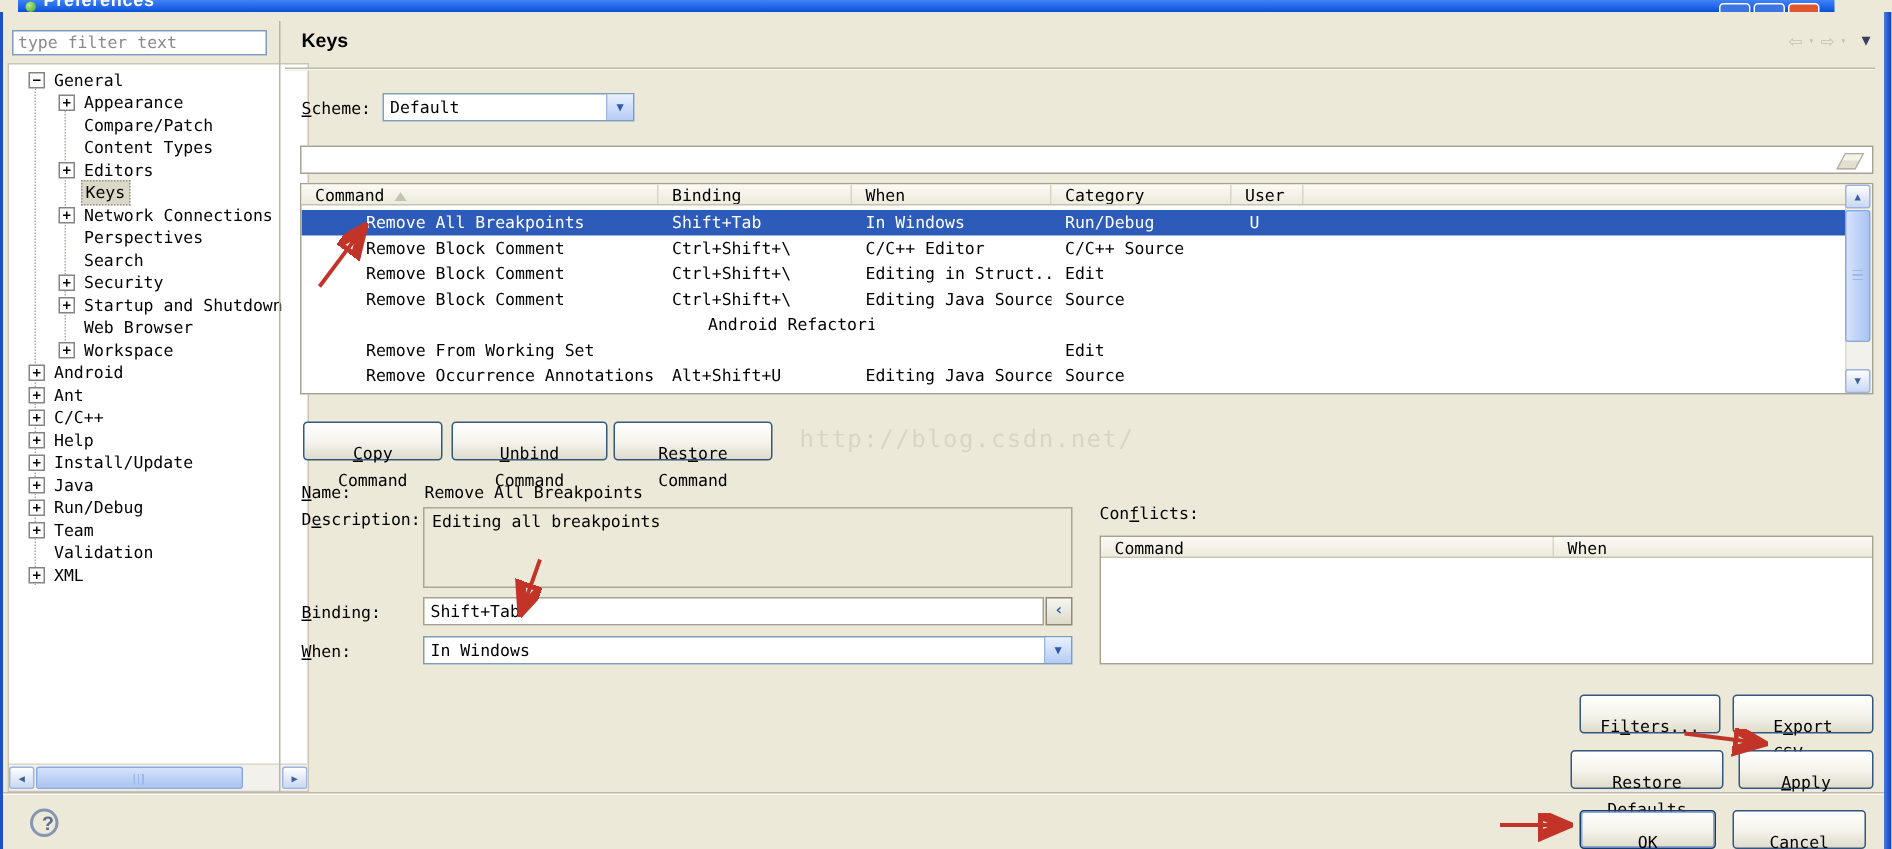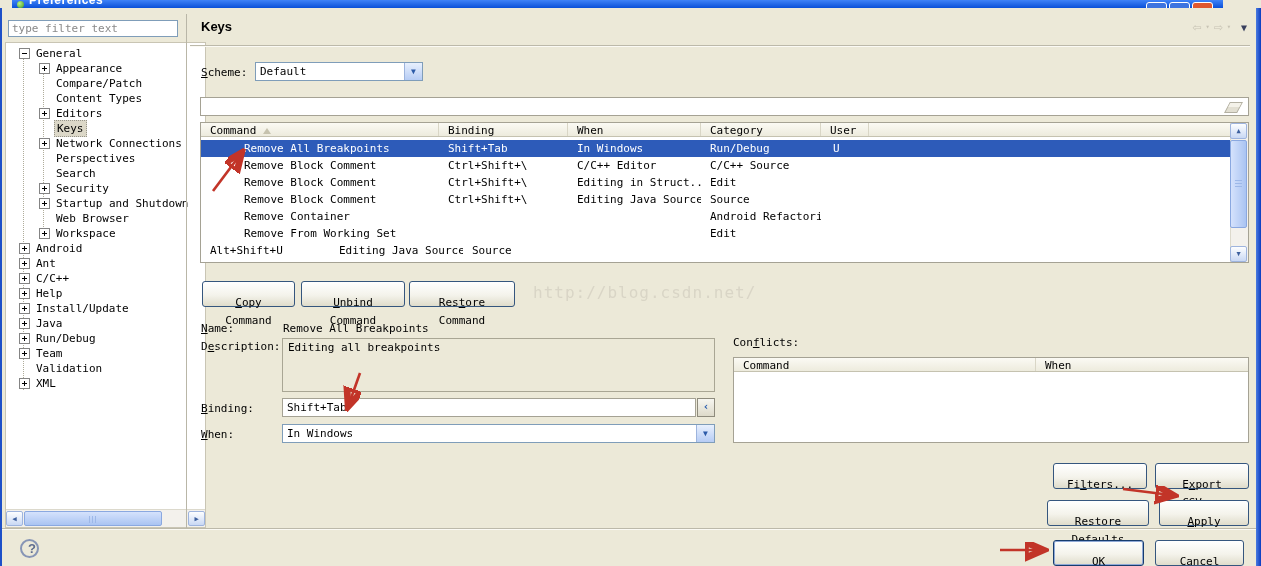--- a/index.html
+++ b/index.html
@@ -304,36 +304,36 @@
       </div>
       <div class="trow">
         <span class="cell c-command">Remove Block Comment</span>
         <span class="cell c-binding">Ctrl+Shift+\</span>
         <span class="cell c-when">Editing Java Source</span>
         <span class="cell c-category">Source</span>
         <span class="cell c-user"></span>
         <span class="cell" style="flex: 1 1 0%;"></span>
       </div>
       <div class="trow">
-        <span class="cell c-command">Remove Container</span>
         <span class="cell c-binding"></span>
         <span class="cell c-when"></span>
         <span class="cell c-category">Android Refactorings</span>
         <span class="cell c-user"></span>
         <span class="cell" style="flex: 1 1 0%;"></span>
       </div>
       <div class="trow">
         <span class="cell c-command">Remove From Working Set</span>
         <span class="cell c-binding"></span>
         <span class="cell c-when"></span>
         <span class="cell c-category">Edit</span>
         <span class="cell c-user"></span>
         <span class="cell" style="flex: 1 1 0%;"></span>
       </div>
       <div class="trow">
+        <span class="cell c-command">Remove Occurrence Annotations</span>
         <span class="cell c-binding">Alt+Shift+U</span>
         <span class="cell c-when">Editing Java Source</span>
         <span class="cell c-category">Source</span>
         <span class="cell c-user"></span>
         <span class="cell" style="flex: 1 1 0%;"></span>
       </div>
     </div>
   <div class="vscroll">
     <span class="sbtn up">▲</span>
     <span class="vthumb"></span>

